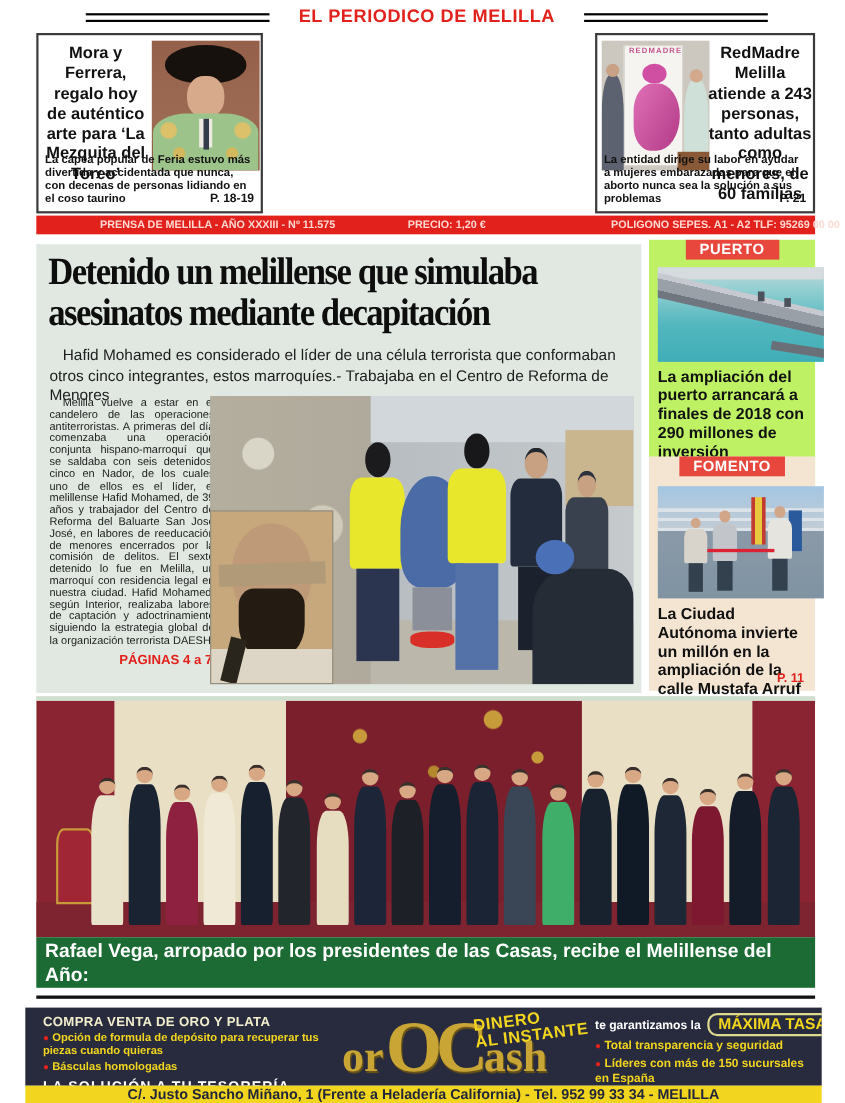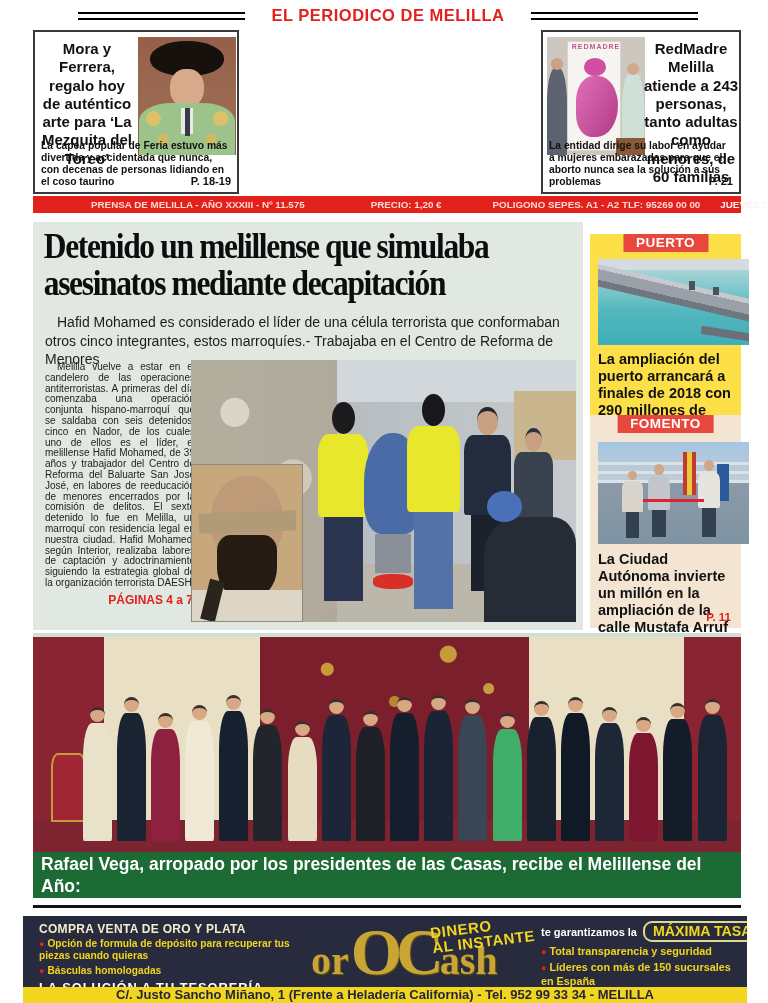--- a/index.html
+++ b/index.html
@@ -51,21 +51,21 @@
   
   .logo { position:absolute; left:243px; top:24px; width:300px; height:170px; }
   .logo-melilla { font-weight:bold; font-size:86px; line-height:.92; letter-spacing:-3px; color:#0c0c0c; transform:scaleX(.78); transform-origin:left top; white-space:nowrap; }
   .logo-row2 { position:absolute; left:0; top:86px; display:flex; align-items:flex-end; }
   .logo-stripes { width:88px; height:70px; margin-bottom:4px; background:repeating-linear-gradient(180deg,#d6261f 0 2.6px,#fff 2.6px 5.2px); position:relative; overflow:hidden; }
   .logo-stripes::after { content:""; position:absolute; left:28%; top:8%; width:48%; height:70%; background:#fff; border-radius:60% 40% 55% 45%; opacity:.85; }
   .logo-hoy { font-weight:bold; font-size:100px; line-height:.78; letter-spacing:-4px; color:#0c0c0c; transform:scaleX(.76); transform-origin:left bottom; white-space:nowrap; }
 
   
   .info-bar { position:absolute; left:33px; top:196px; width:708px; height:17px; background:#e2211c; display:flex; align-items:center; font-weight:bold; font-size:9.8px; color:#ffd9d2; white-space:nowrap;gap:20px; }
-  .info-bar .seg1 { margin-left:58px; } .info-bar .seg2 { margin-left:46px; } .info-bar .seg3 { margin-left:31px; }
+  .info-bar .seg1 { margin-left:58px; } .info-bar .seg2 { margin-left:46px; } .info-bar .seg3 { margin-left:94px; }
   .info-bar .seg4 { margin-left:auto; margin-right:10px; color:#fff0ee; }
 
   
   .lead-panel { position:absolute; left:33px; top:222px; width:550px; height:408px; background:#e0e8e1; }
   .headline { font-family:"Liberation Serif", serif; font-weight:bold; color:#0d0d0d; font-size:35px; line-height:.99; letter-spacing:-1.5px; white-space:nowrap; transform:scaleX(.9); transform-origin:left top; padding:8px 0 0 12px; }
   .subhead { font-size:14px; line-height:1.32; color:#1c1c1c; padding:12px 14px 0 12px; text-indent:12px; width:552px; }
   .body-col { position:absolute; left:12px; top:140px; width:150px; font-size:10px; line-height:1.08; text-align:justify; color:#222; }
   .body-col p { text-indent:12px; }
   .pages-ref { text-align:right; color:#e2211c; font-weight:bold; font-size:12px; margin-top:5px; padding-right:2px; }
 
@@ -105,21 +105,21 @@
   .mp-bag-head { position:absolute; right:14%; bottom:38%; width:9%; height:12%; background:#4a70b8; border-radius:50%; }
   .inset-photo { position:absolute; left:0; bottom:0; width:112px; height:158px; background:#c6a87c; border:1px solid #8d8a80; overflow:hidden; }
   .inset-photo .i-head { position:absolute; top:7%; left:17%; width:66%; height:56%; background:#bf9a79; border-radius:48% 48% 42% 42%; }
   .inset-photo .i-censor { position:absolute; top:30%; left:6%; width:88%; height:13%; background:#b09a78; transform:rotate(-2deg); }
   .inset-photo .i-beard { position:absolute; top:45%; left:23%; width:54%; height:42%; background:#241c12; border-radius:24% 24% 52% 52%; }
   .inset-photo .i-body { position:absolute; bottom:0; left:0; width:100%; height:20%; background:#ddd6c6; }
   .inset-photo .i-strap { position:absolute; bottom:0; left:12%; width:14%; height:26%; background:#2a251c; transform:rotate(14deg); }
 
   
   .side-panel { position:absolute; left:590px; width:151px; }
-  .puerto-panel { top:234px; height:228px; background:#fde047; }
+  .puerto-panel { top:218px; height:228px; background:#bef264; }
   .fomento-panel { top:415px; height:213px; background:#f4e5d3; }
   .side-badge { position:absolute; top:0; left:50%; transform:translateX(-50%); background:#e8473d; color:#fff; font-weight:bold; font-size:13.5px; letter-spacing:.5px; padding:1px 13px 2px; white-space:nowrap; }
   .side-photo { position:absolute; left:8px; right:8px; overflow:hidden; }
   .puerto-panel .side-photo { top:25px; height:86px; }
   .fomento-panel .side-photo { top:27px; height:102px; }
   .side-text { position:absolute; left:8px; right:5px; font-weight:bold; font-size:14.5px; line-height:1.17; color:#111; }
   .puerto-panel .side-text { top:117px; }
   .fomento-panel .side-text { top:136px; }
   .side-pref { position:absolute; right:10px; bottom:5px; color:#e2211c; font-weight:bold; font-size:11.5px; }
 

